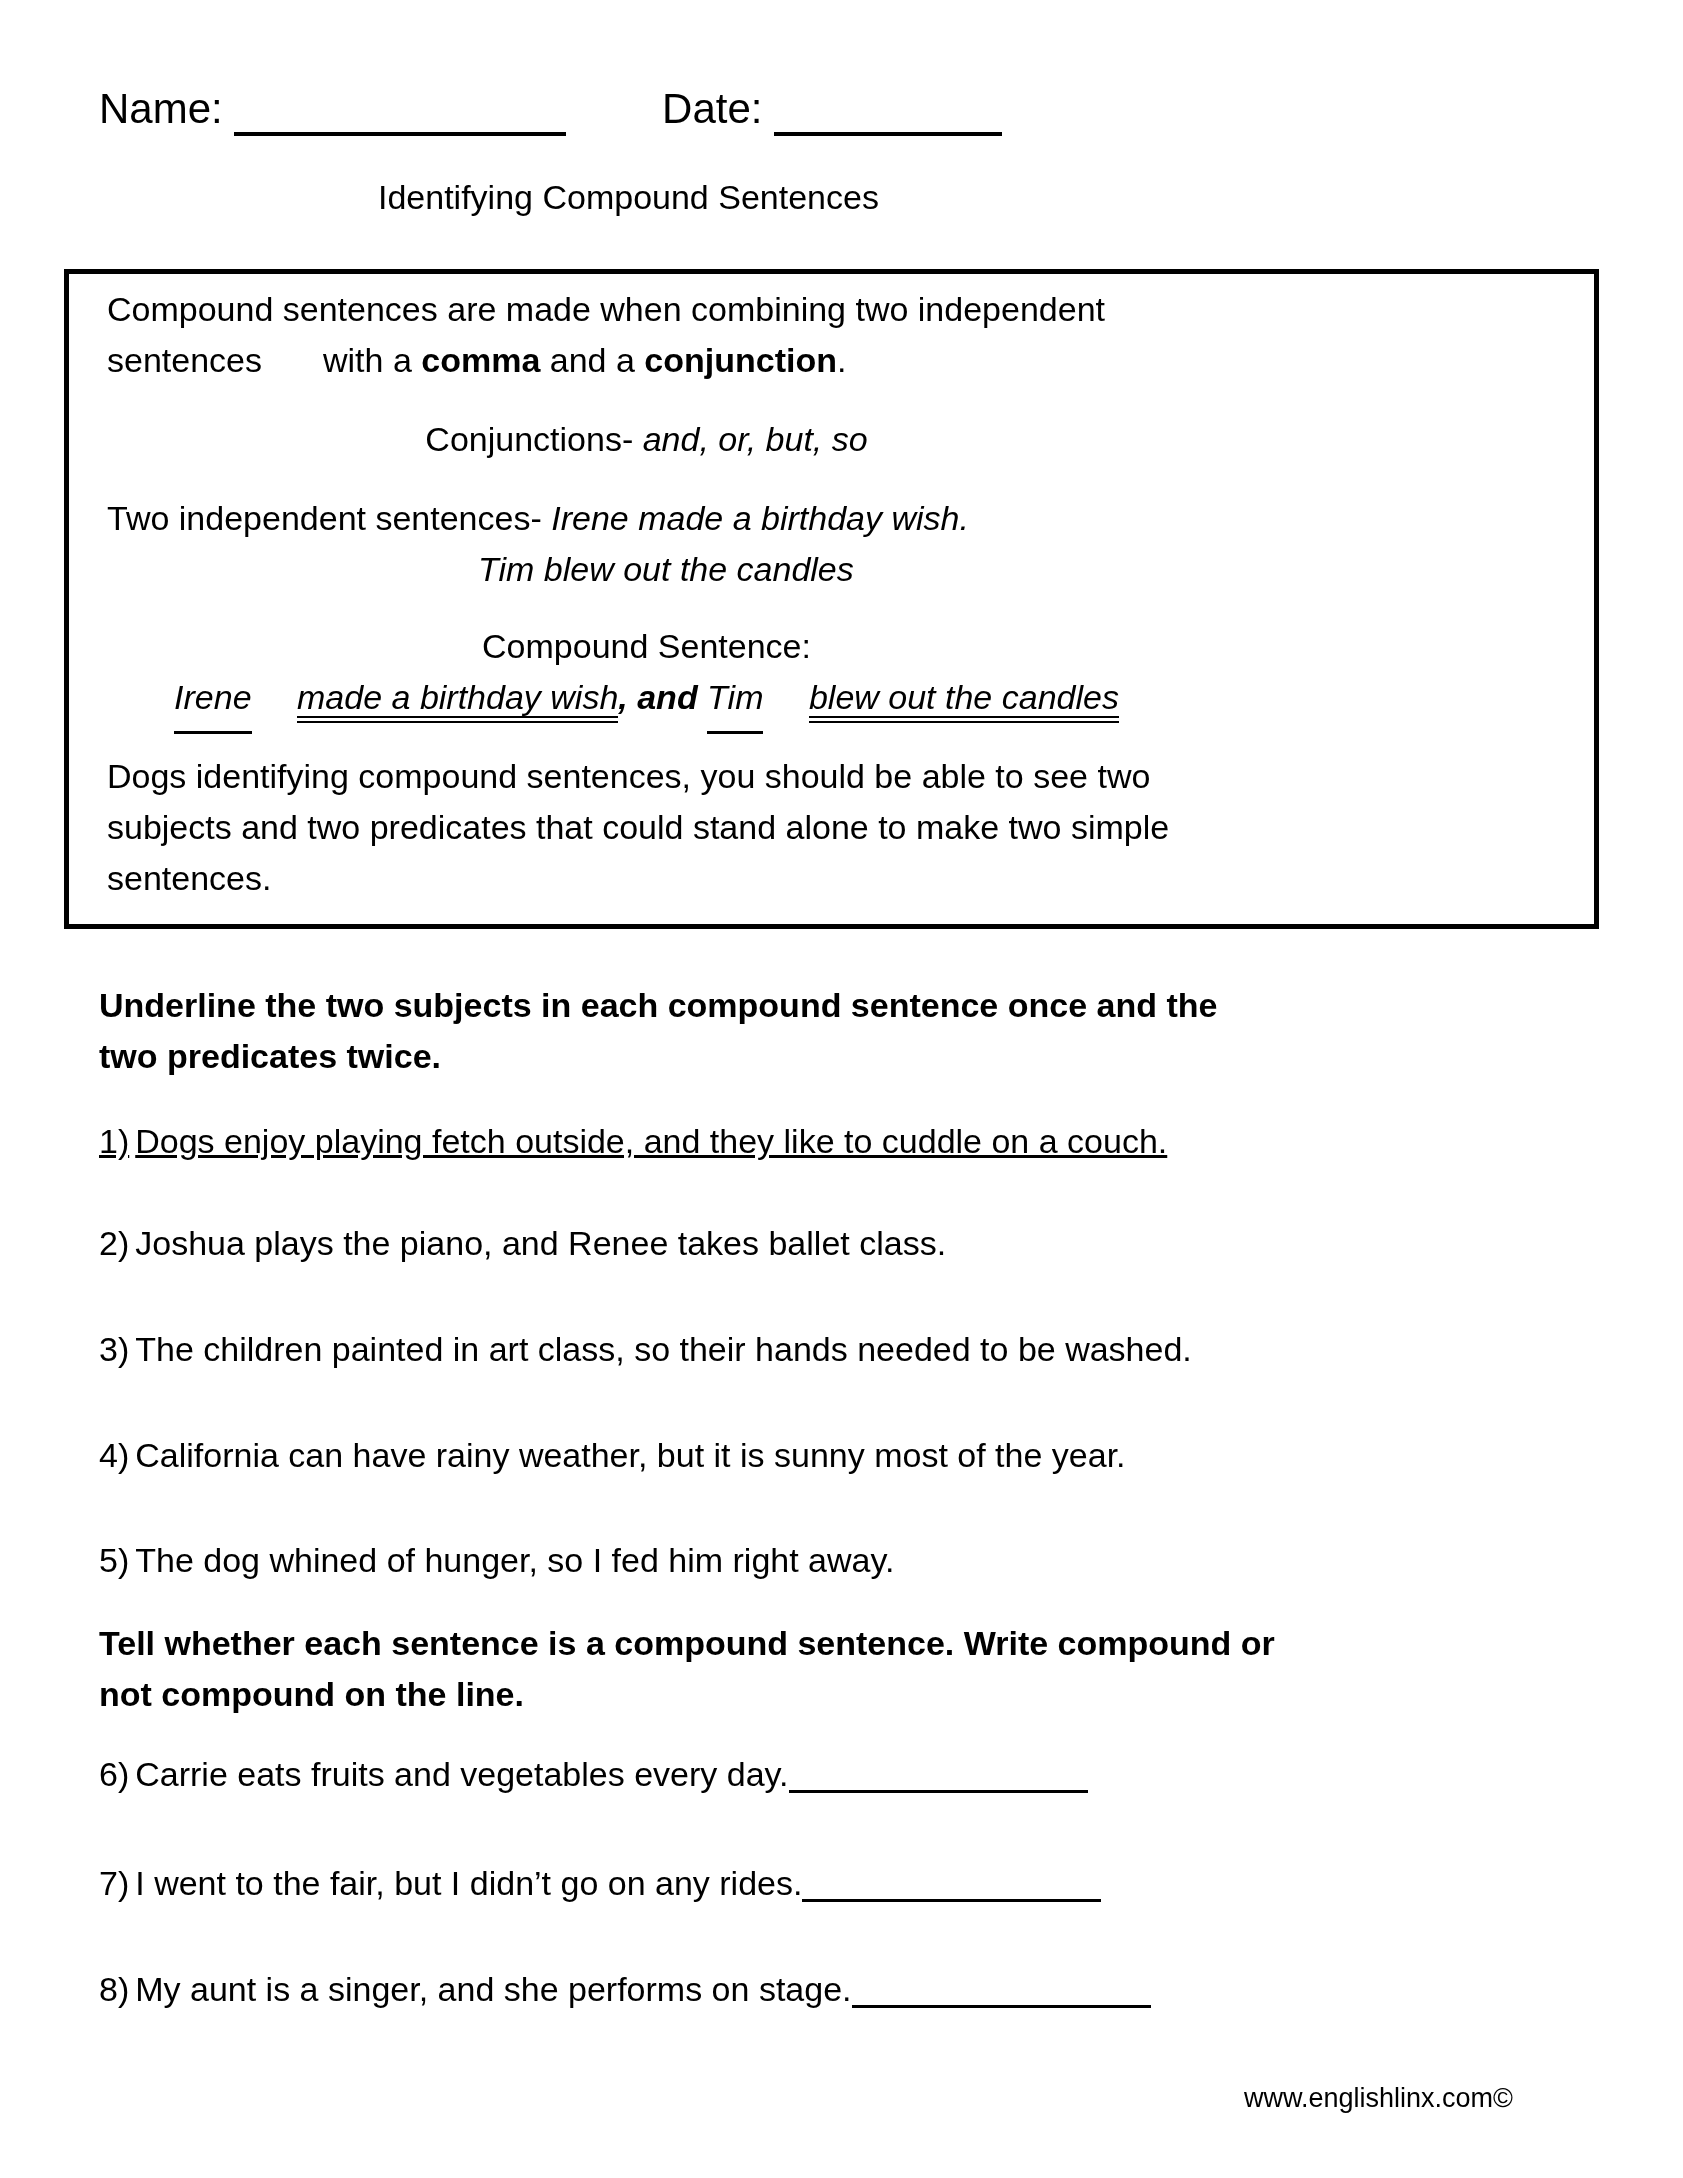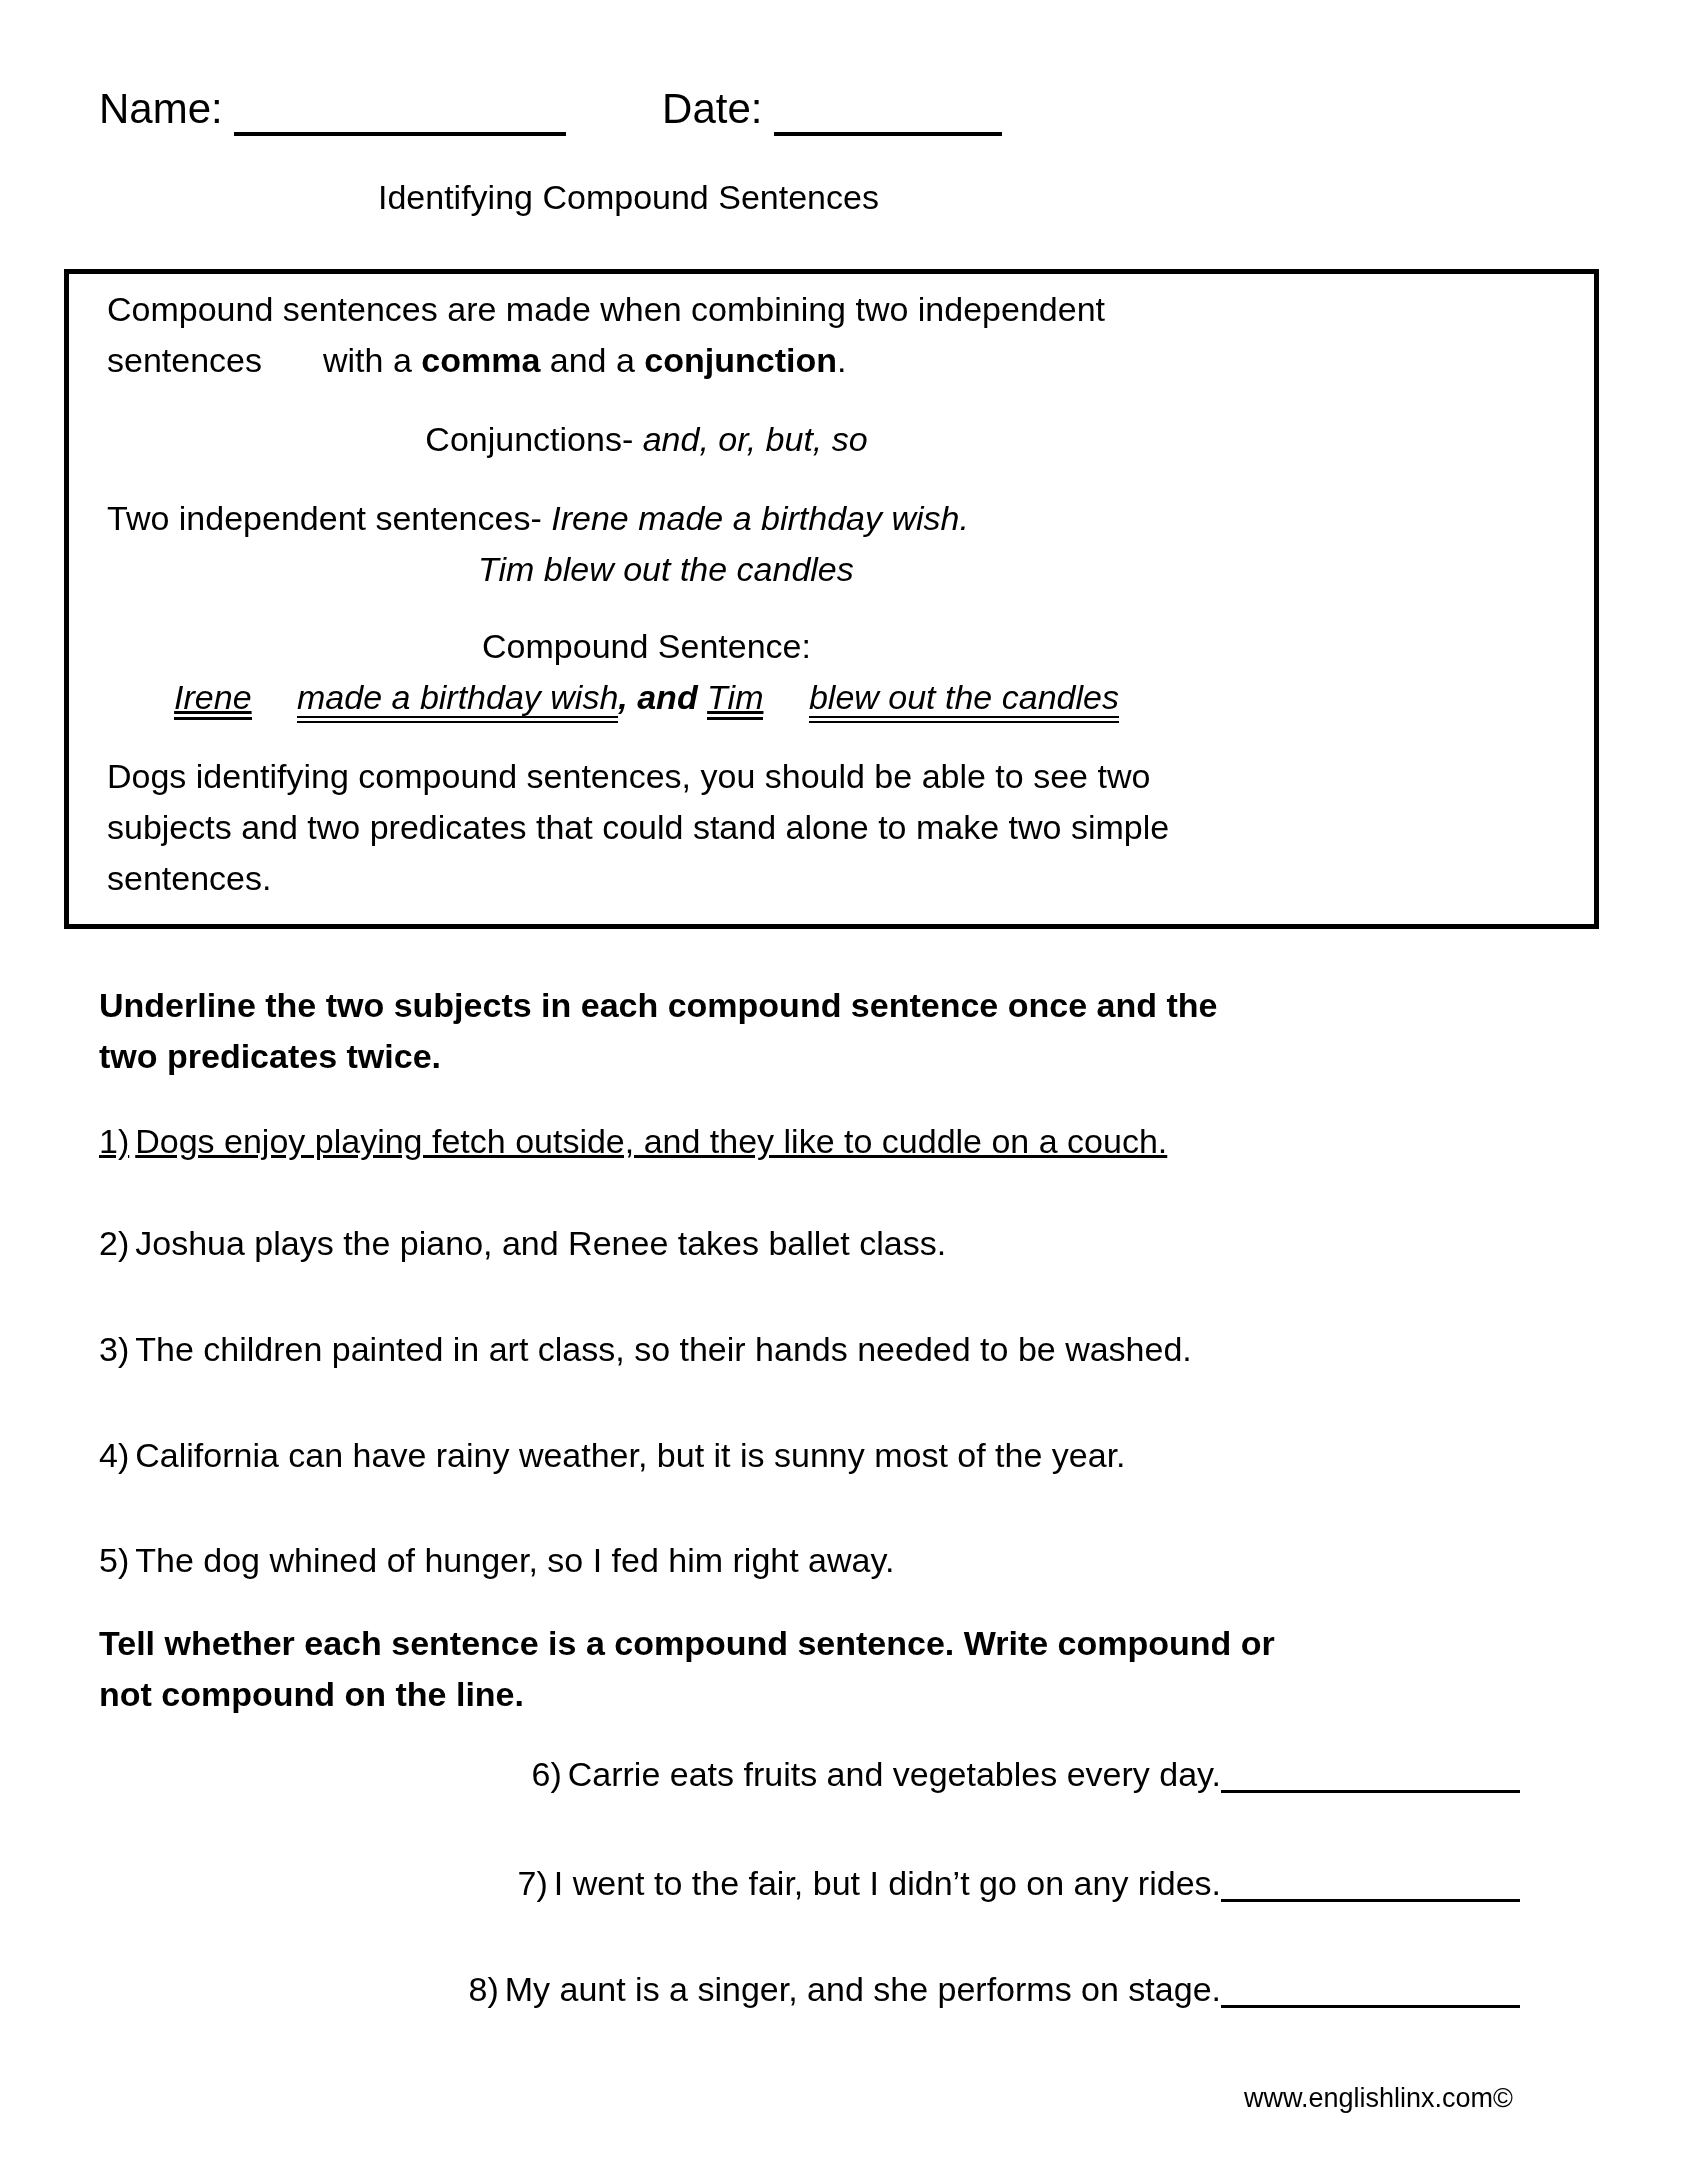--- a/index.html
+++ b/index.html
@@ -44,41 +44,41 @@
   }
   .box-col { width:1079px; }
   .centered { text-align:center; }
   .gap28 { margin-top:28px; }
   .gap26 { margin-top:26px; }
   .spacer62 { display:inline-block; width:61px; }
   .indent-line2 { margin-left:371px; }
 
   .bold { font-weight:bold; }
   .ital { font-style:italic; }
-  .u1 { border-bottom:3px solid #000; padding-bottom:1px;text-decoration:underline; }
+  .u1 { border-bottom:3px solid #000; padding-bottom:15px; }
   .u2 { border-bottom:7px double #000;margin-left:36px; }
 
   
   .instruction1 {
     position:absolute; top:980px; left:99px; width:1158px;
     font-weight:bold;
   }
   .instruction2 {
     position:absolute; top:1618px; left:99px; width:1178px;
     font-weight:bold;
   }
   .item { position:absolute; left:99px; white-space:nowrap; }
   .item-1 { top:1116px;text-decoration:underline; }
   .item-2 { top:1218px; }
   .item-3 { top:1324px; }
   .item-4 { top:1430px; }
   .item-5 { top:1535px; }
   .item-row {
     position:absolute; left:99px; width:1421px;
-    display:flex; justify-content:flex-end;
+    display:flex; justify-content:flex-start;
   }
   .item-6 { top:1749px; }
   .item-7 { top:1858px; }
   .item-8 { top:1964px; }
   .answer-blank {
     width:299px;
     border-bottom:3px solid #000;
     align-self:flex-end;
     margin-bottom:7px;
   }

